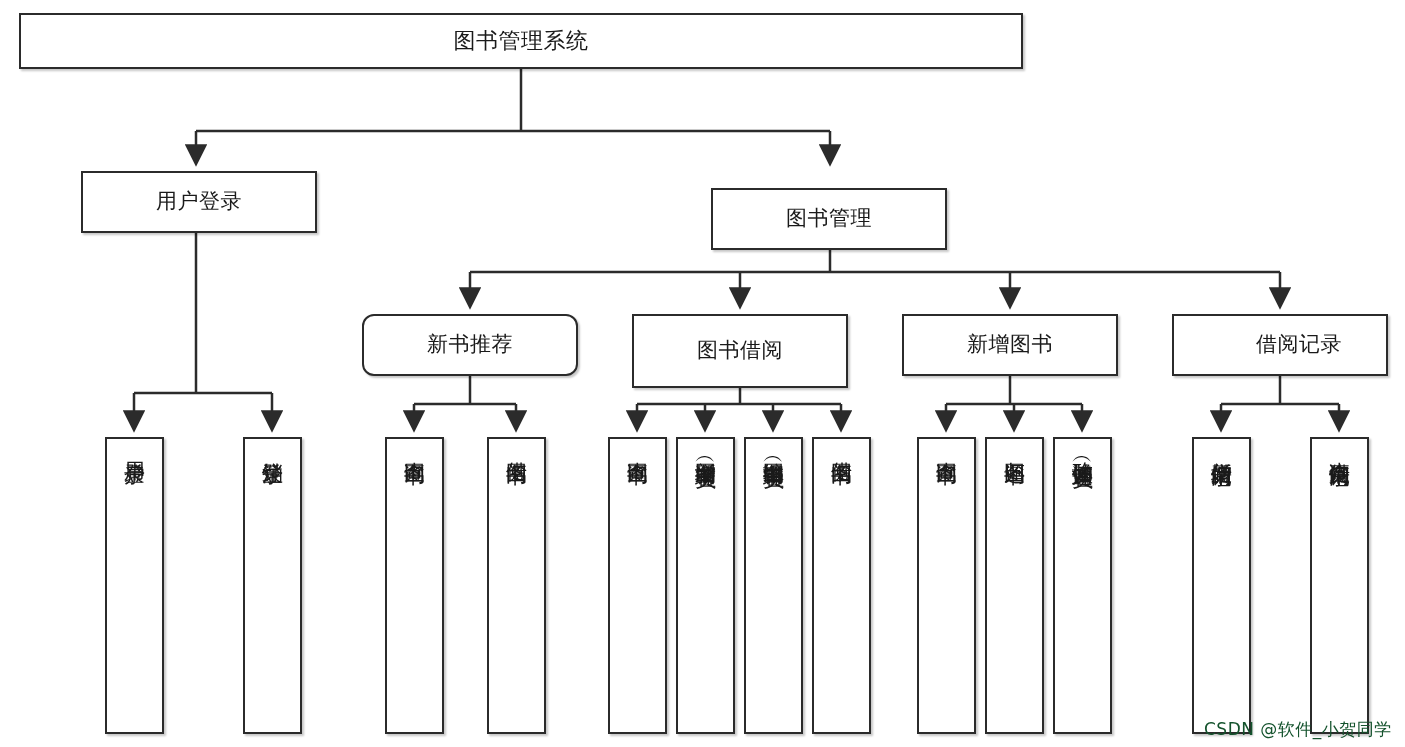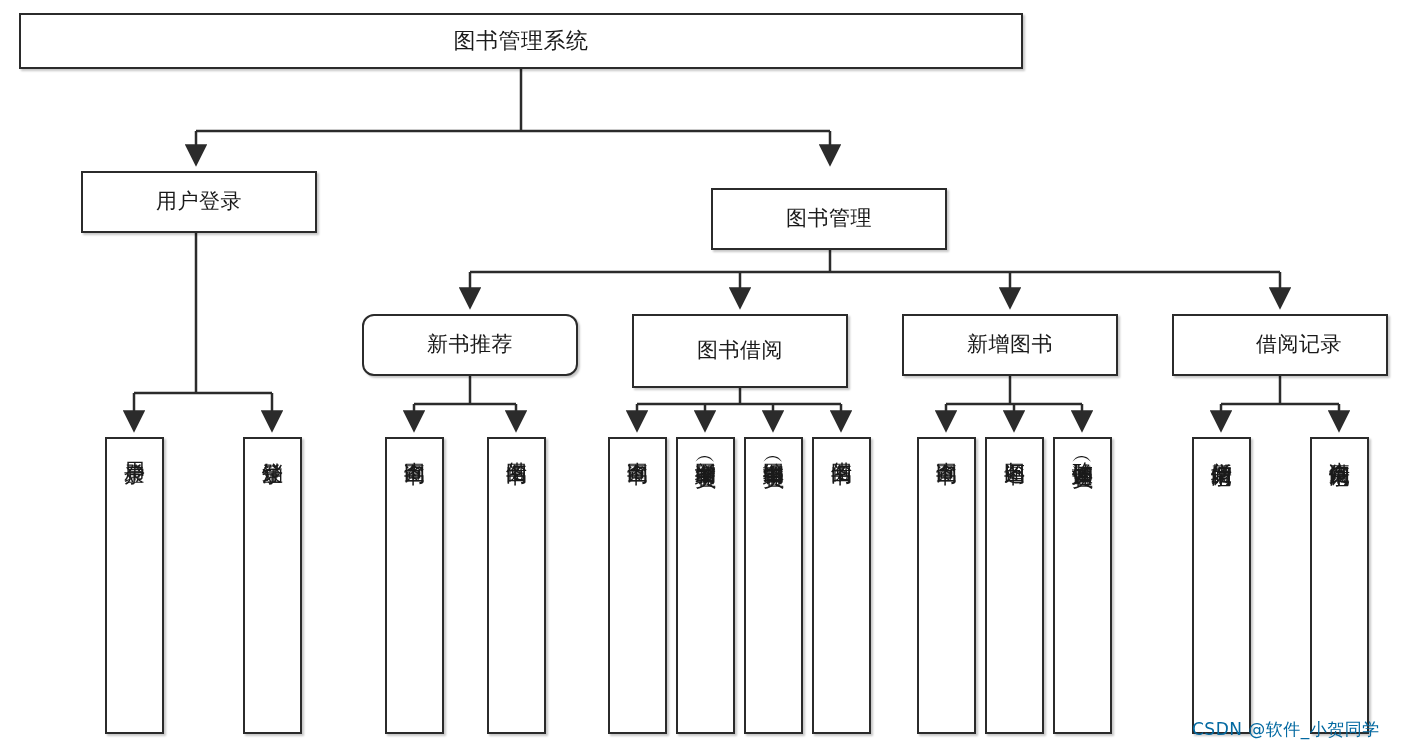--- a/index.html
+++ b/index.html
@@ -55,23 +55,24 @@
     writing-mode: vertical-rl;
     text-orientation: upright;
     font-size: 21px;
     line-height: 1.05;
     letter-spacing: 1px;
     white-space: nowrap;
   }
   .watermark {
     position: absolute;
     font-size: 17px;
-    color: #0369a1;
+    color: #14532d;
     white-space: nowrap;
     letter-spacing: 0.5px;
+    margin-left: 12px;
   }
 </style>
 </head>
 <body>
 
 <div id="canvas">
 
   <svg id="wires" viewBox="0 0 1405 747">
     <defs>
       <marker id="arrow" viewBox="0 0 12 12" refX="10" refY="6" markerWidth="9" markerHeight="9" orient="auto-start-reverse">

